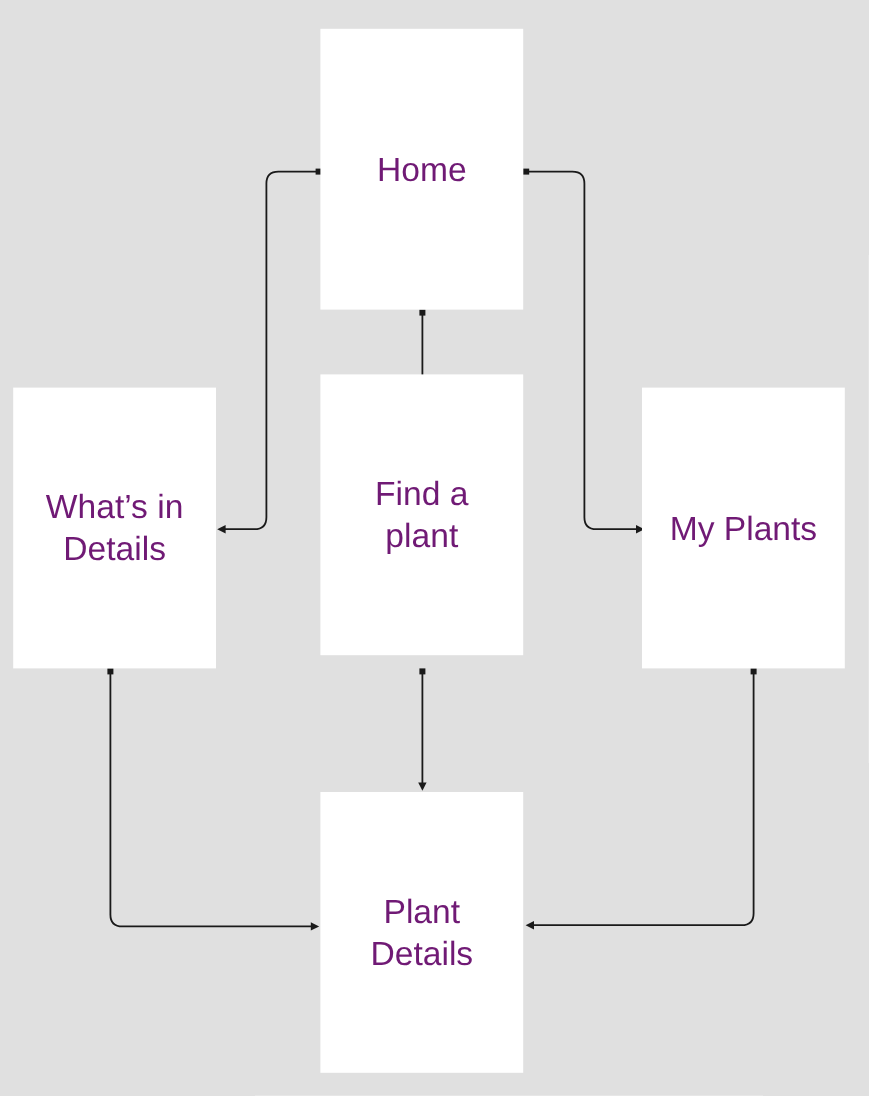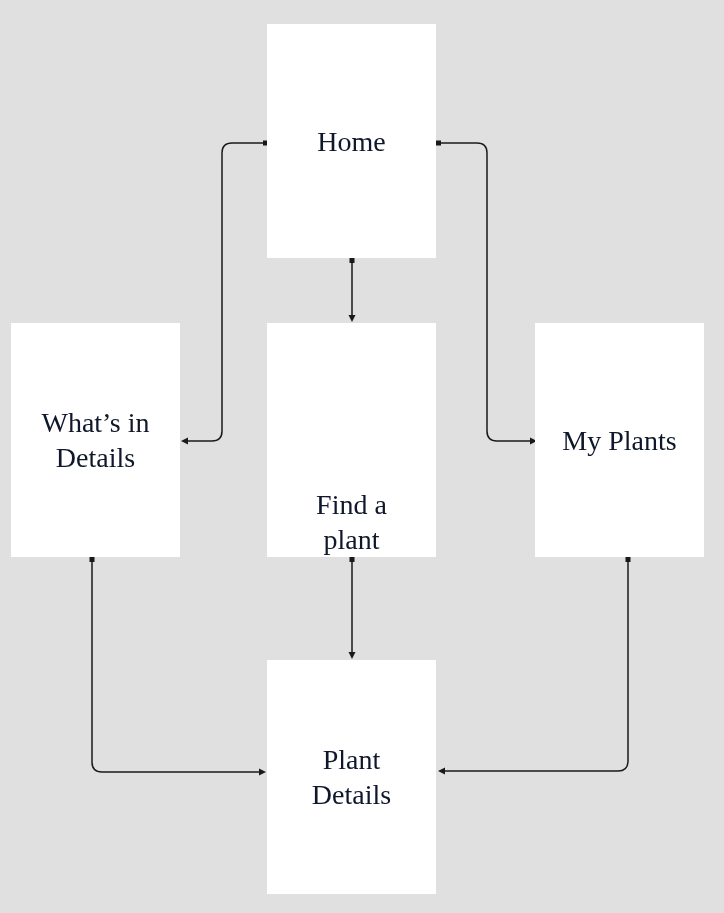--- a/index.html
+++ b/index.html
@@ -26,28 +26,27 @@
     width: 169px;
     height: 234px;
     background: #ffffff;
     display: flex;
     align-items: center;
     justify-content: center;
   }
   .node-label {
     font-size: 28px;
     line-height: 35px;
-    color: #0f172a;
+    color: #701a75;
     text-align: center;
     white-space: pre-line;
-    font-family: Liberation Serif, serif;
   }
   .node-home          { left: 267px; top: 24px; }
   .node-whats-in-season { left: 11px;  top: 323px; }
-  .node-find-a-plant  { left: 267px; top: 323px; align-items: flex-end; }
+  .node-find-a-plant  { left: 267px; top: 312px; }
   .node-my-plants     { left: 511px; top: 323px; margin-left: 24px; }
   .node-plant-details { left: 267px; top: 660px; }
 
   .edge-line {
     fill: none;
     stroke: #1a1a1a;
     stroke-width: 1.5;
   }
   .edge-arrowhead { fill: #1a1a1a; stroke: none; }
   .edge-start-dot { fill: #1a1a1a; stroke: none; }

